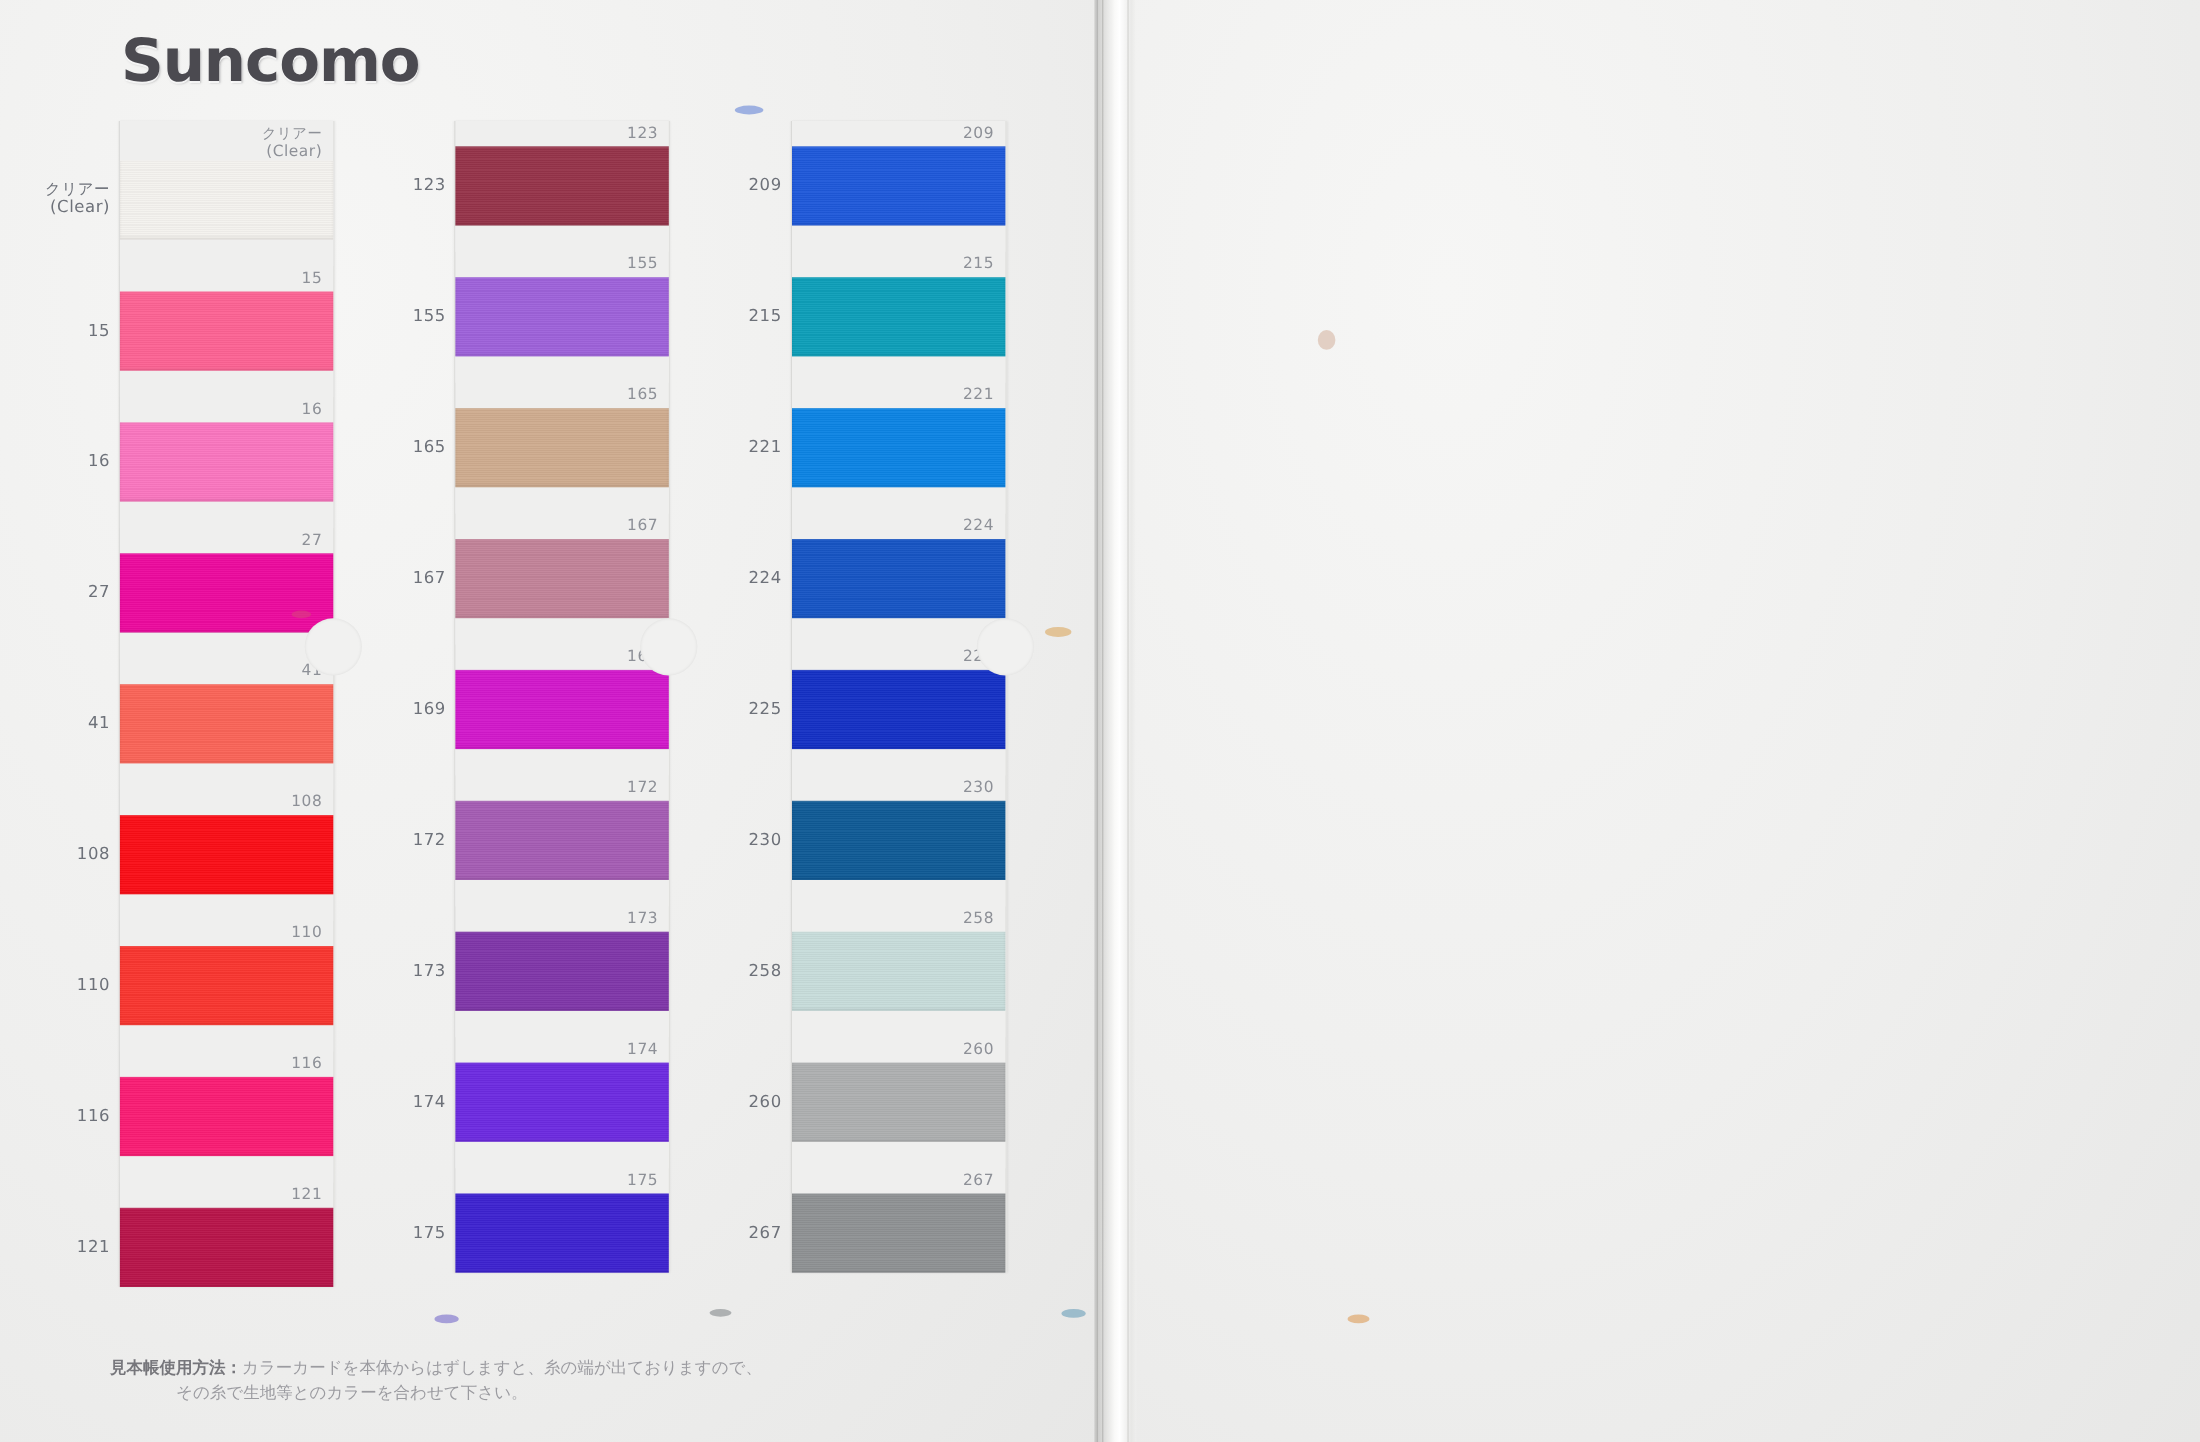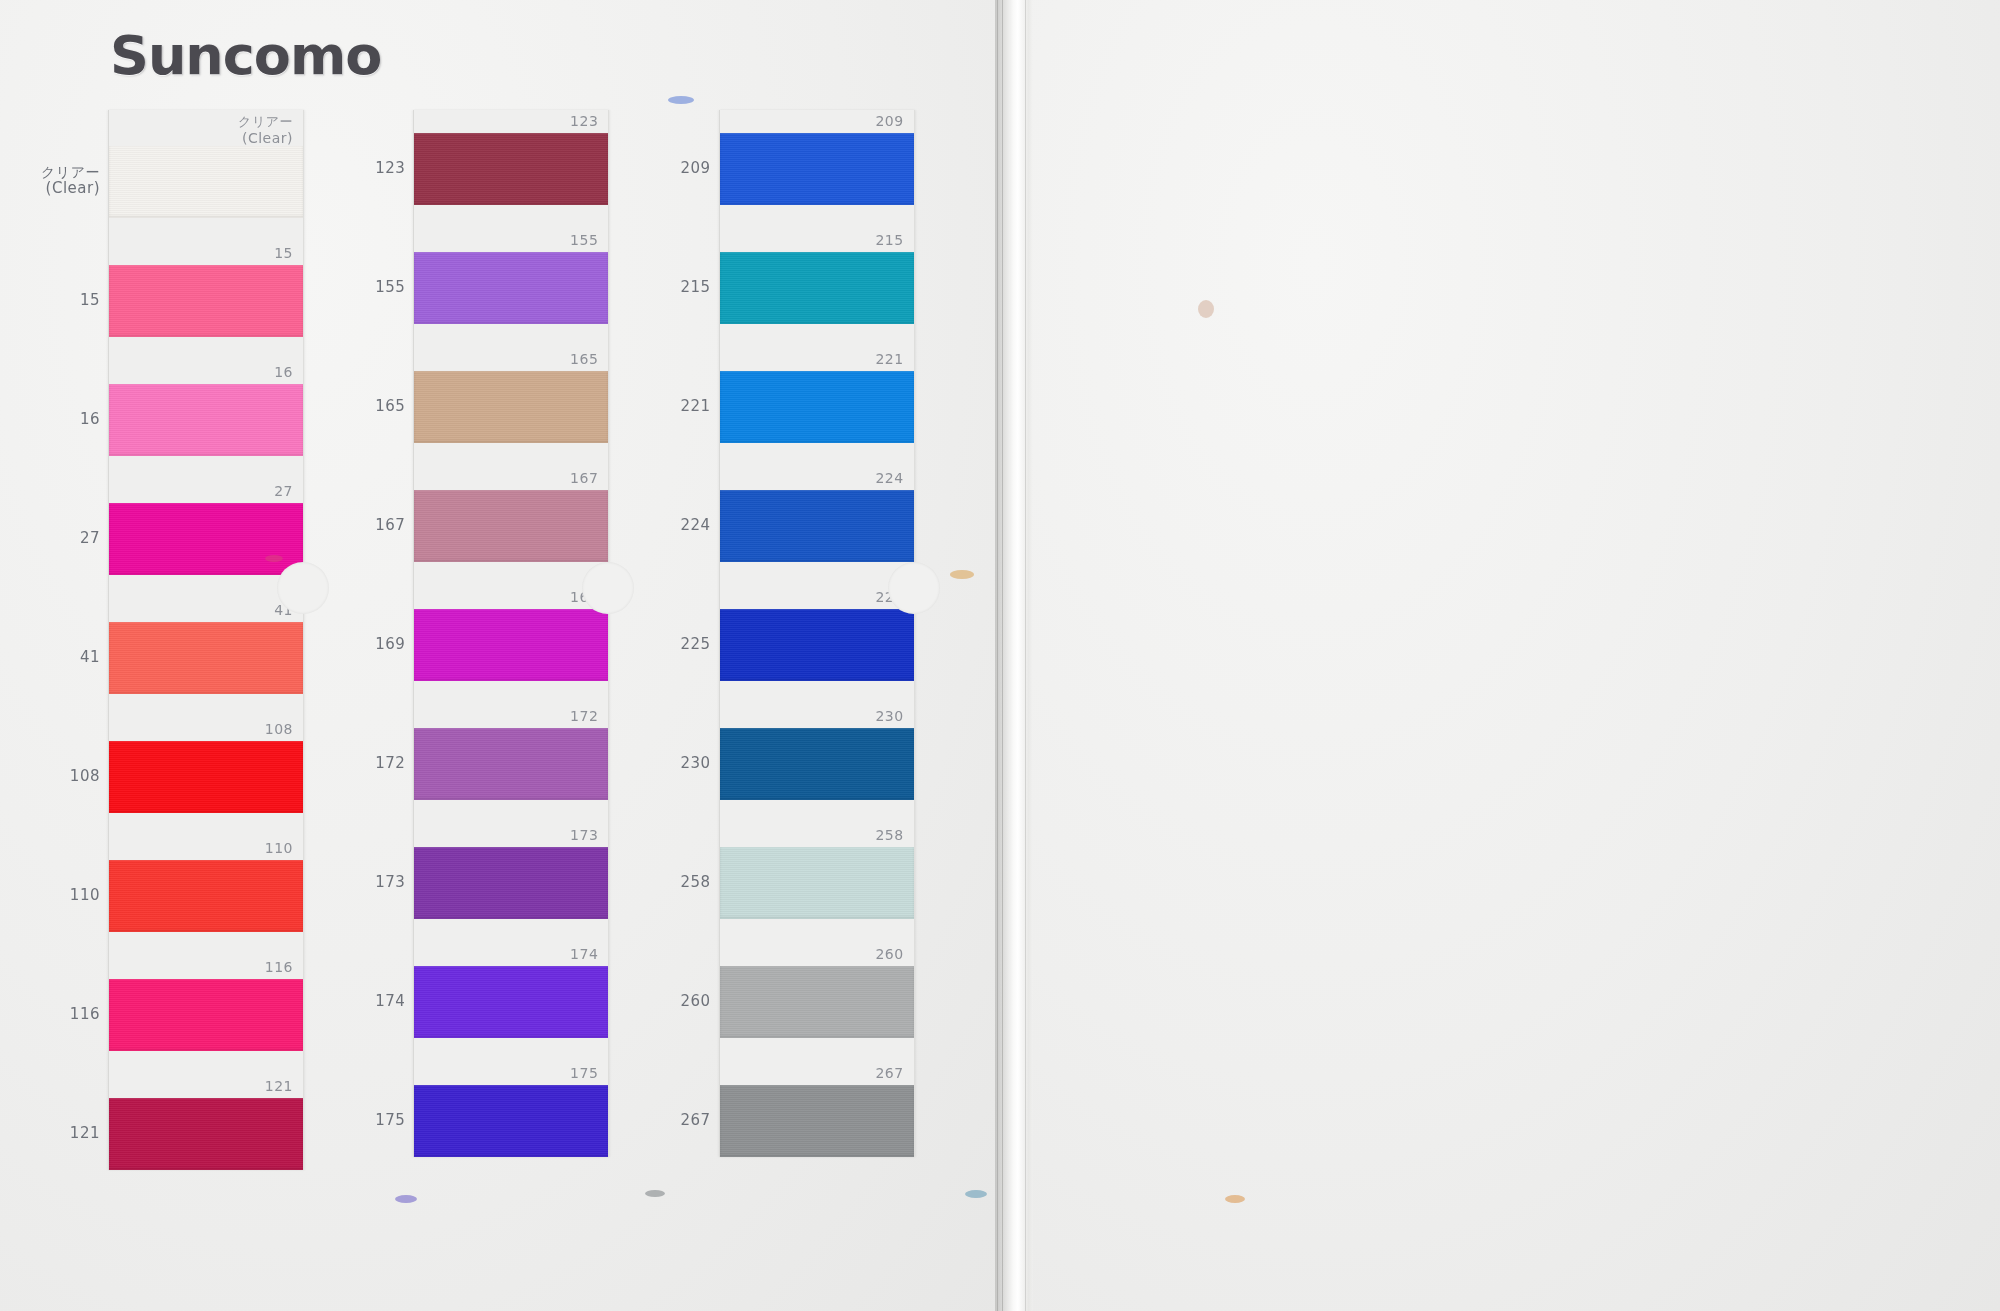--- a/index.html
+++ b/index.html
@@ -352,20 +352,24 @@
                 <div class="swatch-chip" title="260" style="background: rgb(173, 175, 176);"></div>
               </div>
               <div class="swatch-gap"></div>
               <div class="swatch-row">
                 <div class="swatch-num">267</div>
                 <div class="swatch-chip" title="267" style="background: rgb(142, 145, 147);"></div>
               </div>
             </div>
           </div>
         </div>
+      <div class="footer-note">
+        <span class="lead">見本帳使用方法：</span><span>カラーカードを本体からはずしますと、糸の端が出ておりますので、</span>
+        <span class="l2">その糸で生地等とのカラーを合わせて下さい。</span>
+      </div>
       <div class="speck" style="left:265px; top:555px; width:18px; height:7px; background:#d64a78;"></div>
       <div class="speck" style="left:395px; top:1195px; width:22px; height:8px; background:#5d4fc4;"></div>
       <div class="speck" style="left:668px; top:96px; width:26px; height:8px; background:#4a6fd1;"></div>
       <div class="speck" style="left:645px; top:1190px; width:20px; height:7px; background:#6f757a;"></div>
     </div>
   </div>
 
   <div class="page page-right">
     <div class="page-inner">
 

